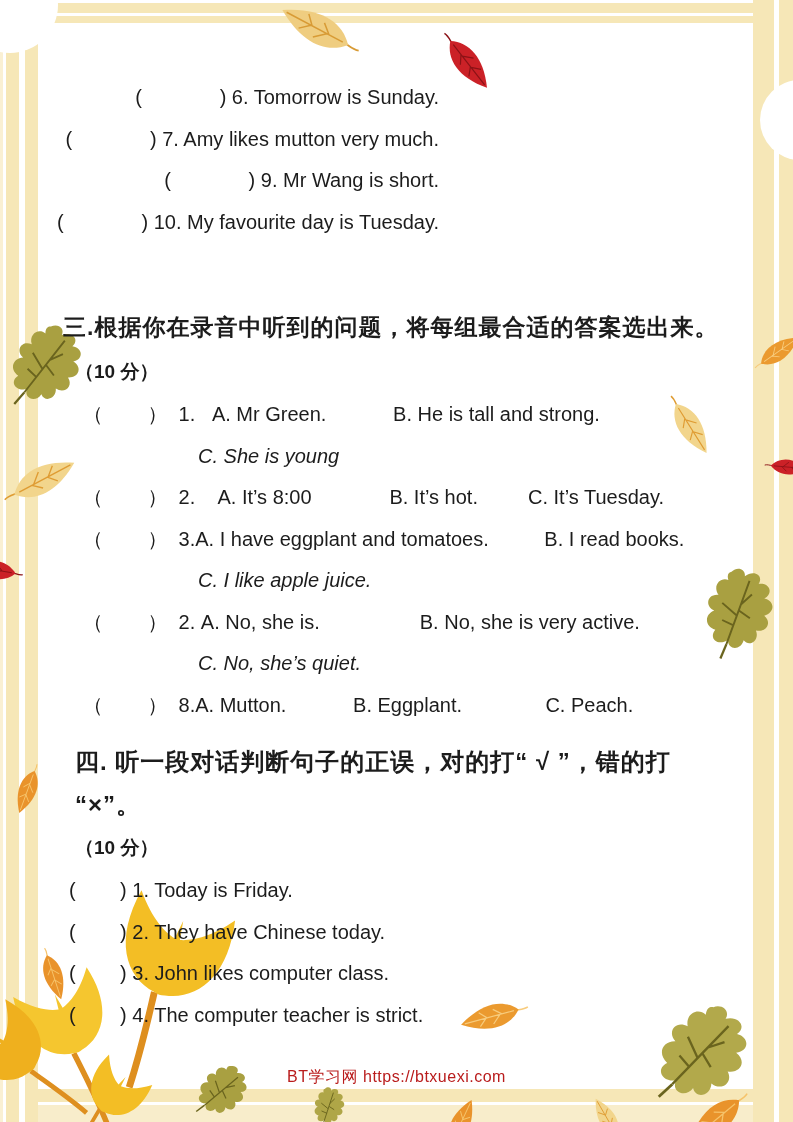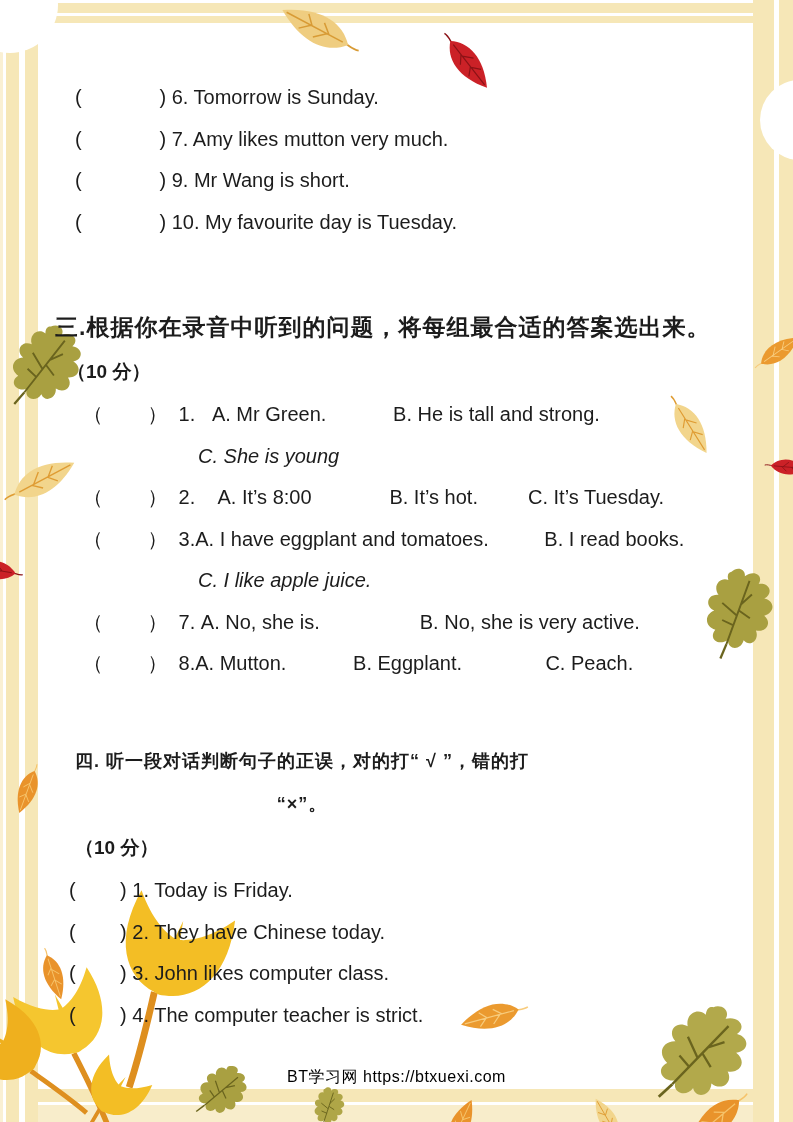--- a/index.html
+++ b/index.html
@@ -22,27 +22,27 @@
   .circle{position:absolute;background:#ffffff;border-radius:50%;z-index:2;}
   .circle-tl{left:-38px;top:-43px;width:96px;height:96px;}
   .circle-r{left:760px;top:80px;width:80px;height:80px;}
   
   .leaf{position:absolute;z-index:3;overflow:visible;}
   
   .textlayer{position:absolute;inset:0;z-index:5;}
   .block{position:absolute;}
   .eline{font-size:20px;line-height:41.5px;white-space:pre;}
   .cn-title{font-size:23px;font-weight:700;line-height:45px;letter-spacing:1px;white-space:nowrap;}
-  .cn-title4{font-size:18px;font-weight:700;line-height:43px;letter-spacing:1px;white-space:nowrap;text-align:center;}
+  .cn-title4{font-size:24px;font-weight:700;line-height:43px;letter-spacing:1px;white-space:nowrap;}
   .score{font-size:19px;font-weight:700;line-height:44px;white-space:pre;}
   .c-indent{padding-left:115px;font-style:italic;}
-  .p3items{margin-left:28px;}
+  .p3items{margin-left:20px;}
   .p4items{margin-left:-6px;}
   .footer{position:absolute;left:0;right:0;top:1062px;text-align:center;
-    font-size:16px;line-height:30px;color:#000000;letter-spacing:.5px;z-index:6;}
+    font-size:16px;line-height:30px;color:#b91c1c;letter-spacing:.5px;z-index:6;}
 </style>
 </head>
 <body>
 
 <svg width="0" height="0" style="position:absolute" aria-hidden="true">
   <defs>
     <symbol id="leaf-simple" viewBox="0 0 100 150">
       <path d="M50,2 C53,10 51,18 50,26" fill="none" stroke="var(--vein,#a06a20)" stroke-width="3"></path>
       <path d="M50,22 C80,48 84,92 50,146 C16,92 20,48 50,22 Z" fill="currentColor"></path>
       <path d="M50,32 L50,138 M50,62 L66,80 M50,58 L36,74 M50,92 L64,108 M50,90 L35,104" stroke="var(--vein,#a06a20)" stroke-width="2.5" fill="none"></path>
@@ -128,37 +128,38 @@
   </svg>
 <svg class="leaf" style="left:438px;top:1096px;width:44px;height:58px;color:#E9932B;--vein:#F6C36A;transform:rotate(205deg)">
     <use href="#leaf-simple"></use>
   </svg>
 <svg class="leaf" style="left:582px;top:1094px;width:52px;height:52px;color:#F2D58C;--vein:#DF9C33;transform:rotate(150deg)">
     <use href="#leaf-simple"></use>
   </svg>
 
 <div class="textlayer">
 
-  <div class="block" style="left:75px;top:77px;">
+  <div class="block" style="left:57px;top:77px;text-align:right;">
     <div class="eline">(              ) 6. Tomorrow is Sunday.</div>
     <div class="eline">(              ) 7. Amy likes mutton very much.</div>
     <div class="eline">(              ) 9. Mr Wang is short.</div>
     <div class="eline">(              ) 10. My favourite day is Tuesday.</div>
   </div>
 
-  <div class="block" style="left:55px;top:305px;">
+  <div class="block" style="left:63px;top:305px;">
     <div class="cn-title">三.根据你在录音中听到的问题，将每组最合适的答案选出来。</div>
     <div class="score" style="padding-left:12px;">（10 分）</div>
     <div class="p3items">
       <div class="eline">（        ）  1.   A. Mr Green.            B. He is tall and strong.</div>
       <div class="eline c-indent">C. She is young</div>
       <div class="eline">（        ）  2.    A. It’s 8:00              B. It’s hot.         C. It’s Tuesday.</div>
       <div class="eline">（        ）  3.A. I have eggplant and tomatoes.          B. I read books.</div>
       <div class="eline c-indent">C. I like apple juice.</div>
-      <div class="eline">（        ）  7. A. No, she is.                  B. No, she is very active.</div>
+      <div class="eline">（        ）  2. A. No, she is.                  B. No, she is very active.</div>
+      <div class="eline c-indent">C. No, she’s quiet.</div>
       <div class="eline">（        ）  8.A. Mutton.            B. Eggplant.               C. Peach.</div>
     </div>
   </div>
 
   <div class="block" style="left:75px;top:740px;">
     <div class="cn-title4">四. 听一段对话判断句子的正误，对的打“ √ ”，错的打</div>
     <div class="cn-title4">“×”。</div>
     <div class="score">（10 分）</div>
     <div class="p4items">
       <div class="eline">(        ) 1. Today is Friday.</div>

